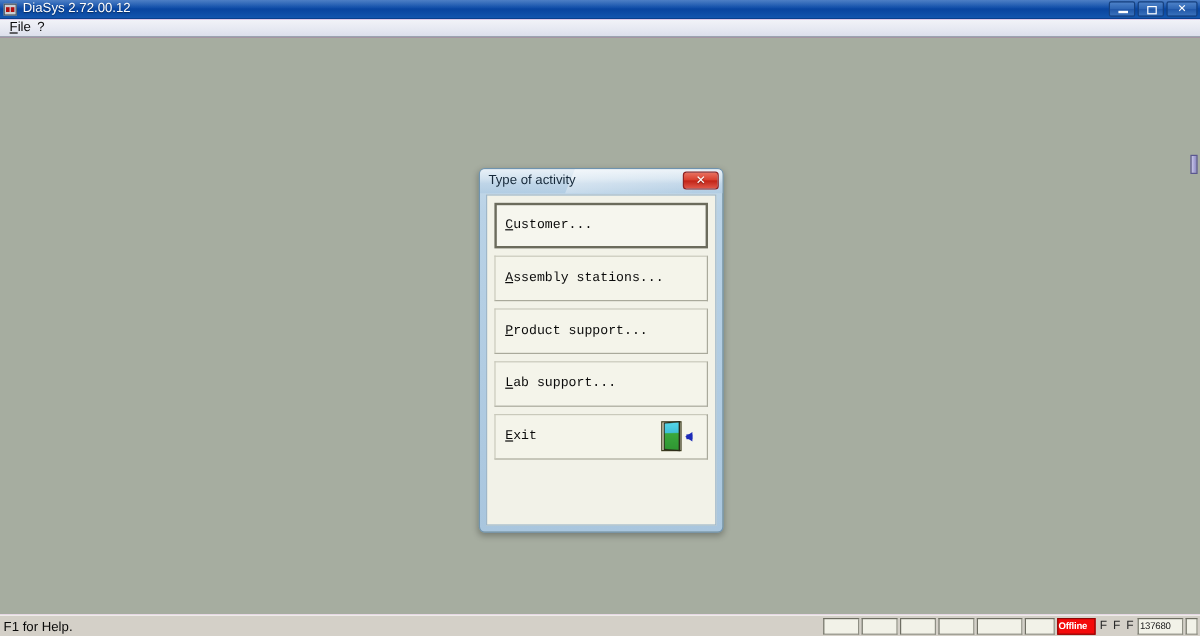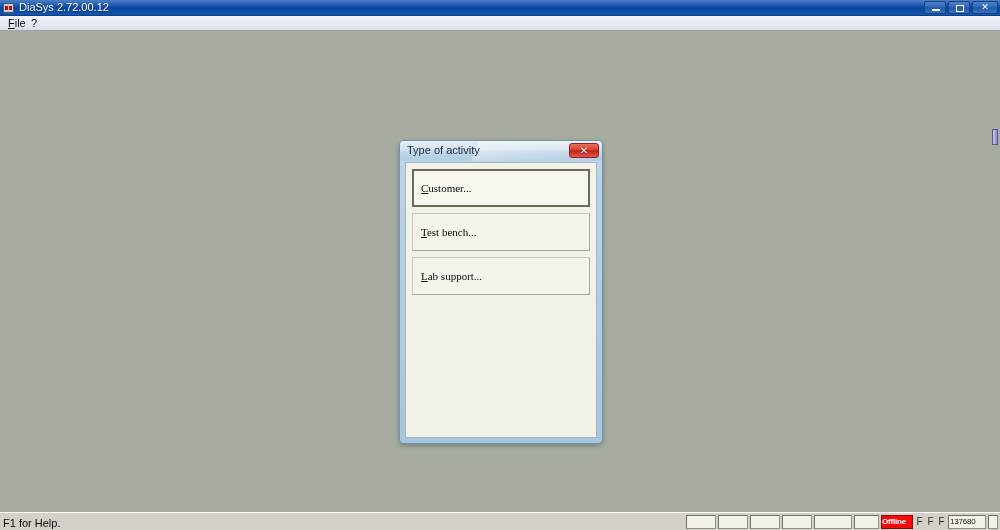--- a/index.html
+++ b/index.html
@@ -241,21 +241,21 @@
     position: relative;
     width: 100%;
     height: 38px;
     background: #f4f4ea;
     border: 1px solid #c9c9bb;
     border-right-color: #a9a99b;
     border-bottom-color: #a9a99b;
     box-sizing: border-box;
     margin-bottom: 6px;
     text-align: right;
-    font-family: Liberation Serif, serif;
+    font-family: Liberation Mono, monospace;
     font-size: 11px;
     color: #0a0a0a;
     cursor: default;
     display: block;
     padding: 0;
   }
   .menu-button .mb-label {
     position: absolute;
     left: 8px;
     top: 12px;
@@ -441,30 +441,42 @@
         <span class="x">✕</span>
       </div>
     </div>
 
     <div id="dialog-body">
 
       <div class="menu-button focused">
         <span class="mb-label"><u>C</u><span>ustomer...</span></span>
       </div>
 
-
-
       <div class="menu-button">
-        <span class="mb-label"><u>T</u><span>est bench...</span></span>
-      </div>
+        <span class="mb-label"><u>A</u><span>ssembly stations...</span></span>
+      </div>
+
+      <div class="menu-button">
+        <span class="mb-label"><u>P</u><span>roduct support...</span></span>
+      </div>
+
 
       <div class="menu-button">
         <span class="mb-label"><u>L</u><span>ab support...</span></span>
       </div>
 
+      <div class="menu-button">
+        <span class="mb-label"><u>E</u><span>xit</span></span>
+        <span class="exit-icon">
+          <span class="frame"></span>
+          <span class="panel"></span>
+          <span class="arrow-tail"></span>
+          <span class="arrow"></span>
+        </span>
+      </div>
 
     </div>
   </div>
 
   <div id="statusbar">
     <span id="status-text">F1 for Help.</span>
     <div id="status-panels">
       <div class="sp w1"></div>
       <div class="sp w2"></div>
       <div class="sp w3"></div>

